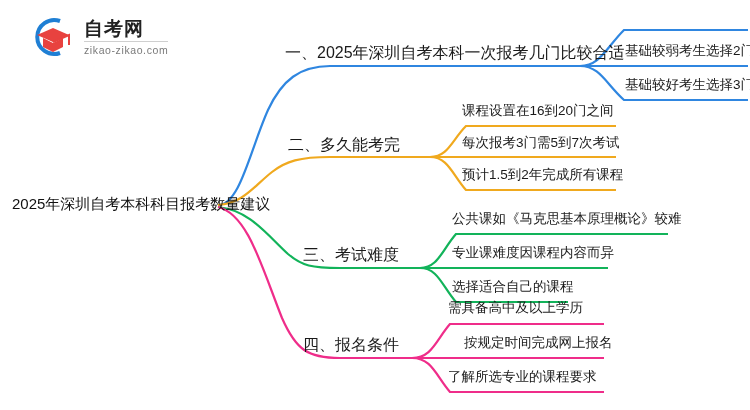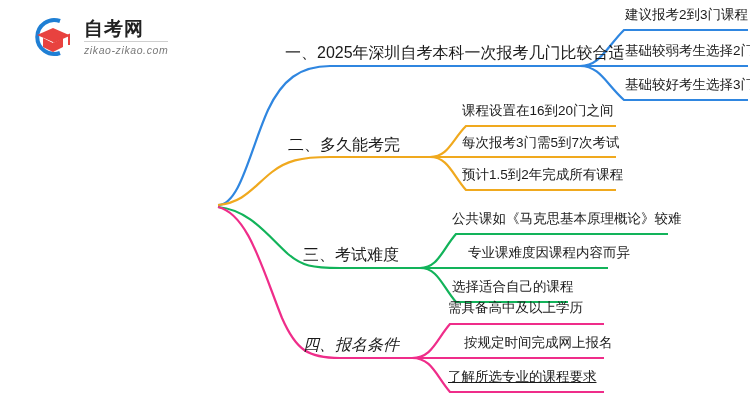--- a/index.html
+++ b/index.html
@@ -55,21 +55,20 @@
     color: #222222;
     letter-spacing: 1px;
     padding-bottom: 3px;
     border-bottom: 1px solid #cfcfcf;
   }
   .logo-sub {
     font-size: 10.5px;
     color: #7a7a7a;
     letter-spacing: 0.6px;
     padding-top: 3px;
-    font-style: italic;
   }
 
   
   .node {
     position: absolute;
     white-space: nowrap;
     color: #1a1a1a;
     line-height: 1.1;
   }
   .root-node {
@@ -121,34 +120,34 @@
         <path d="M13,24 L13,33 L23,38 L33,33 L33,24 L23,29 Z" fill="#e8423f"></path>
         <path d="M23,28 L39,21 L39,31" fill="none" stroke="#e8423f" stroke-width="2"></path>
       </svg>
     </div>
     <div class="logo-text">
       <div class="logo-title">自考网</div>
       <div class="logo-sub">zikao-zikao.com</div>
     </div>
   </div>
 
+  <div class="node root-node">2025年深圳自考本科科目报考数量建议</div>
 
   <div class="node lvl1" style="left:285px; top:44px;">一、2025年深圳自考本科一次报考几门比较合适</div>
-  <div class="node lvl2" style="left:625px; top:8px;">建议报考2到3门课程</div>
   <div class="node lvl2" style="left:625px; top:44px;">基础较弱考生选择2门</div>
   <div class="node lvl2" style="left:625px; top:78px;">基础较好考生选择3门</div>
 
   <div class="node lvl1" style="left:288px; top:136px;">二、多久能考完</div>
   <div class="node lvl2" style="left:462px; top:104px;">课程设置在16到20门之间</div>
   <div class="node lvl2" style="left:462px; top:136px;">每次报考3门需5到7次考试</div>
   <div class="node lvl2" style="left:462px; top:168px;">预计1.5到2年完成所有课程</div>
 
   <div class="node lvl1" style="left:303px; top:246px;">三、考试难度</div>
   <div class="node lvl2" style="left:452px; top:212px;">公共课如《马克思基本原理概论》较难</div>
-  <div class="node lvl2" style="left:452px; top:246px;margin-left:16px;">专业课难度因课程内容而异</div>
+  <div class="node lvl2" style="left:452px; top:246px;">专业课难度因课程内容而异</div>
   <div class="node lvl2" style="left:452px; top:280px;">选择适合自己的课程</div>
 
-  <div class="node lvl1" style="left:303px; top:336px;font-style:italic;">四、报名条件</div>
+  <div class="node lvl1" style="left:303px; top:336px;">四、报名条件</div>
   <div class="node lvl2" style="left:448px; top:302px;font-family:Liberation Mono, monospace;">需具备高中及以上学历</div>
   <div class="node lvl2" style="left:464px; top:336px;">按规定时间完成网上报名</div>
-  <div class="node lvl2" style="left:448px; top:370px;text-decoration:underline;">了解所选专业的课程要求</div>
+  <div class="node lvl2" style="left:448px; top:370px;">了解所选专业的课程要求</div>
 
 </div>
 
 </body></html>

